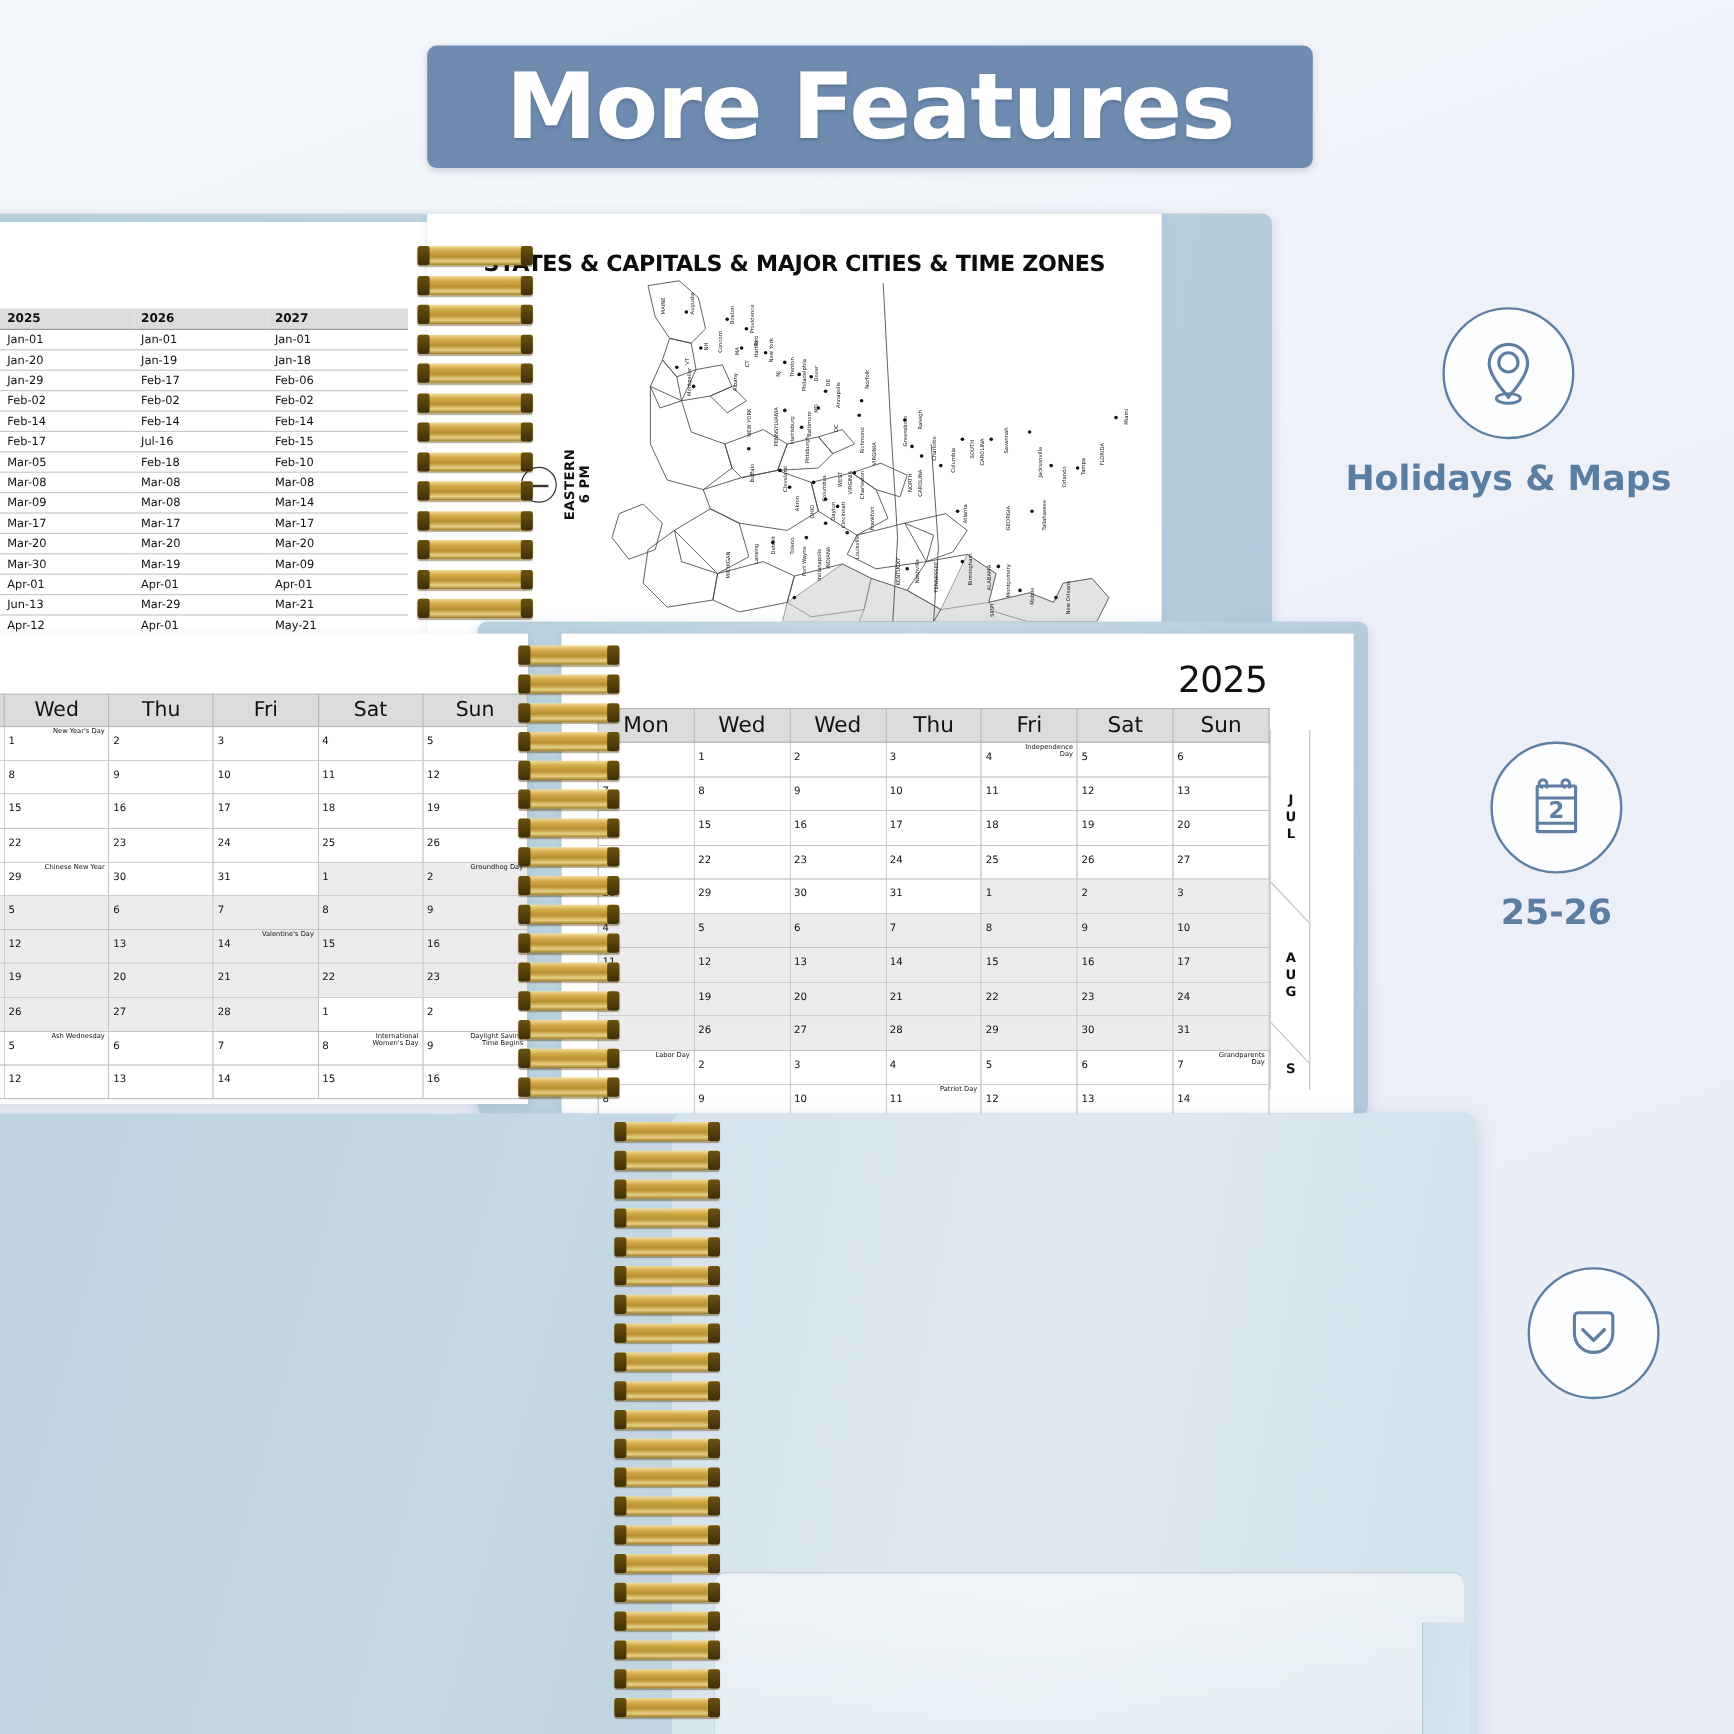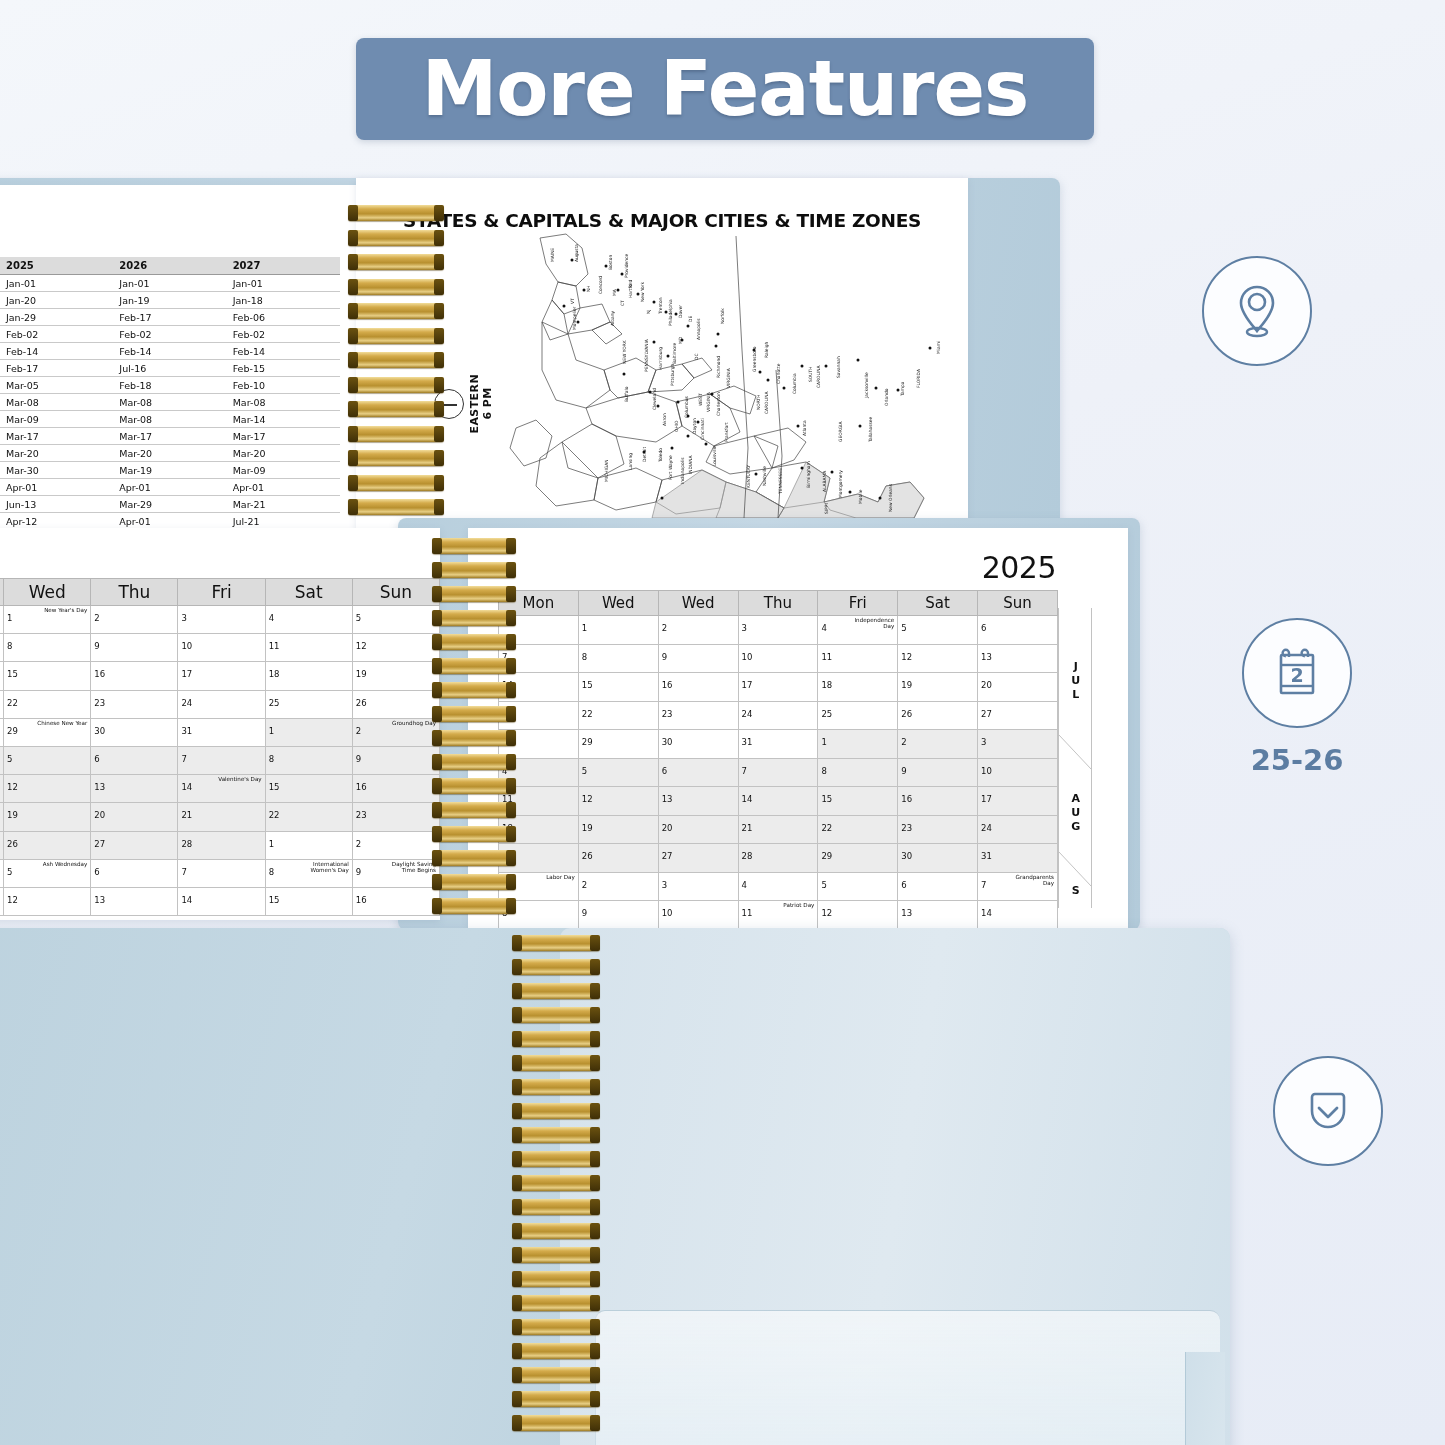--- a/index.html
+++ b/index.html
@@ -133,21 +133,21 @@
     max-width: 62%; font-family: "DejaVu Sans", sans-serif;
   }
 
   
   #cal-left-inner { position: absolute; left: 0; top: 50px; width: 100%; }
   #cal-left-inner table.cal th { font-size: 17px; }
   #cal-left-inner table.cal td { height: 28.2px; }
 
   
   #cal-right-inner { position: absolute; left: 30px; top: 62px; width: 560px; }
-  #cal-right-inner table.cal th { font-size: 15px; }
+  #cal-right-inner table.cal th { font-size: 18px; }
   #cal-right-inner table.cal td { height: 28.5px; }
   #year-2025 {
     position: absolute; right: 72px; top: 22px;
     font-size: 30px; font-weight: normal; color: #111;
     font-family: "DejaVu Sans", sans-serif; letter-spacing: -0.5px;
   }
   #month-tabs {
     position: absolute; left: 590px; top: 80px; width: 34px; height: 300px;
     border-left: 1px solid #c2c2c2; border-right: 1px solid #c2c2c2;
   }
@@ -292,21 +292,21 @@
           <td>Apr-01</td>
         </tr>
         <tr>
           <td>Jun-13</td>
           <td>Mar-29</td>
           <td>Mar-21</td>
         </tr>
         <tr>
           <td>Apr-12</td>
           <td>Apr-01</td>
-          <td>Jul-21</td>
+          <td>May-21</td>
         </tr>
       </tbody>
   </table>
 </div>
 
 <div class="page-white" id="map-page">
   <div id="map-title">STATES &amp; CAPITALS &amp; MAJOR CITIES &amp; TIME ZONES</div>
 
   <div id="tz-marker">
     <div class="clockdot"></div>
@@ -789,20 +789,21 @@
   </div>
 
 <div class="feature" id="feat-holidays">
   <div class="ring">
     <svg width="62" height="62" viewBox="0 0 62 62">
       <path d="M31 7c-9 0-16 7-16 16 0 11 13 24 16 28 3-4 16-17 16-28 0-9-7-16-16-16z" fill="none" stroke="#5e7fa3" stroke-width="2.6"></path>
       <circle cx="31" cy="22" r="8" fill="none" stroke="#5e7fa3" stroke-width="2.6"></circle>
       <ellipse cx="31" cy="52" rx="10" ry="4" fill="none" stroke="#5e7fa3" stroke-width="2.4"></ellipse>
     </svg>
   </div>
+  <div class="flabel">Holidays &amp; Maps</div>
 </div>
 
 <div class="feature" id="feat-schedule">
   <div class="ring">
     <svg width="64" height="64" viewBox="0 0 64 64">
       <rect x="16" y="14" width="32" height="38" fill="none" stroke="#5e7fa3" stroke-width="2.6" rx="1"></rect>
       <line x1="16" y1="24" x2="48" y2="24" stroke="#5e7fa3" stroke-width="2.4"></line>
       <line x1="16" y1="45" x2="48" y2="45" stroke="#5e7fa3" stroke-width="2.4"></line>
       <path d="M24 16 v-4 a3.2 3.2 0 1 0 -6.4 0 a3.2 3.2 0 0 0 3.2 3.2" fill="none" stroke="#5e7fa3" stroke-width="2.4"></path>
       <path d="M43 16 v-4 a3.2 3.2 0 1 0 -6.4 0 a3.2 3.2 0 0 0 3.2 3.2" fill="none" stroke="#5e7fa3" stroke-width="2.4"></path>

